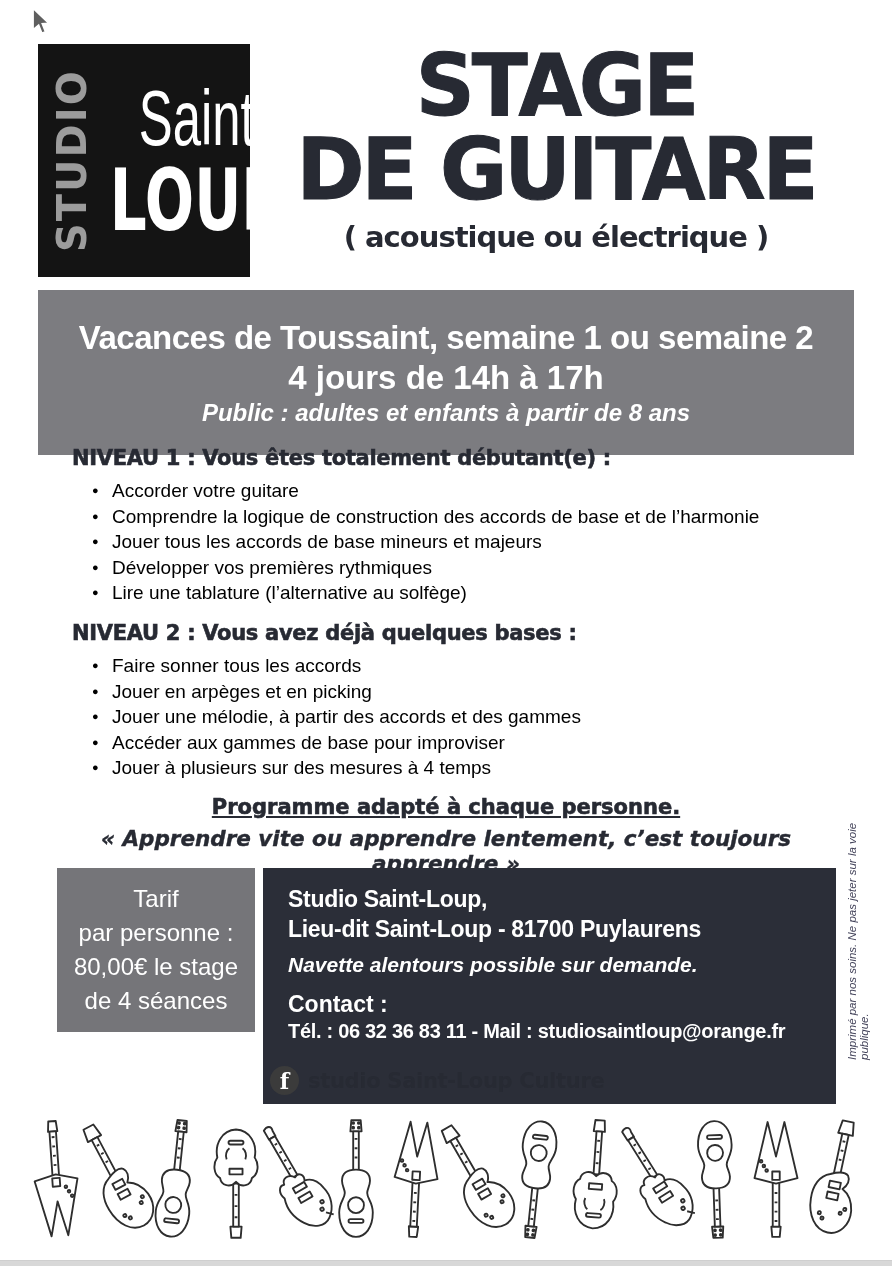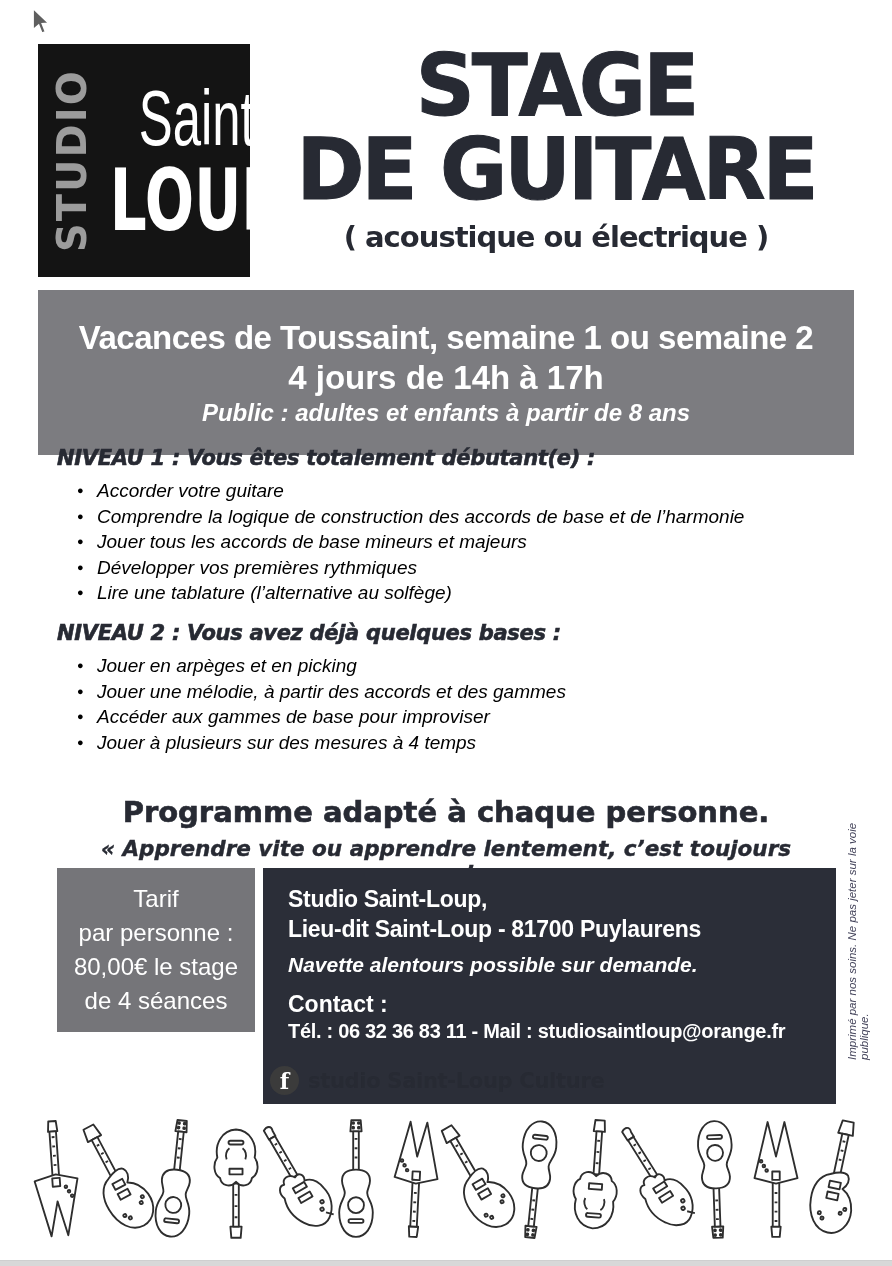--- a/index.html
+++ b/index.html
@@ -30,30 +30,30 @@
         color:#272a33;margin-top:8px;letter-spacing:-1px;}
 
   
   .banner{position:absolute;left:38px;top:290px;width:816px;height:165px;background:#7c7c80;
         color:#fff;text-align:center;display:flex;flex-direction:column;justify-content:center;gap:2px;}
   .banner-l1{font-weight:bold;font-size:33px;letter-spacing:-0.5px;}
   .banner-l2{font-weight:bold;font-size:33px;}
   .banner-l3{font-weight:bold;font-style:italic;font-size:24px;}
 
   
-  .section{position:absolute;left:57px;width:780px;font-style:italic;}
+  .section{position:absolute;left:72px;width:780px;}
   .section-heading{font-family:"DejaVu Sans",sans-serif;font-weight:900;font-size:21px;
         color:#272a33;letter-spacing:-0.3px;-webkit-text-stroke:0.6px #272a33;}
   ul.bullets{list-style:none;margin:8px 0 0 0;padding:0 0 0 20px;}
   ul.bullets li{font-size:19px;line-height:25.5px;color:#000000;position:relative;padding-left:20px;}
   ul.bullets li::before{content:"●";position:absolute;left:0;top:0;font-size:11px;line-height:25.5px;}
 
   
   .programme{position:absolute;left:56px;top:795px;width:780px;text-align:center;}
-  .programme-l1{font-family:"DejaVu Sans",sans-serif;font-weight:900;font-size:29px;
+  .programme-l1{font-family:"DejaVu Sans",sans-serif;font-weight:900;font-size:21px;text-decoration:underline;
         -webkit-text-stroke:0.6px #272a33;}
   .programme-quote{font-family:"DejaVu Sans",sans-serif;font-weight:bold;font-style:italic;
         font-size:21.5px;margin-top:7px;-webkit-text-stroke:0.4px #272a33;}
 
   
   .tarif-box{position:absolute;left:57px;top:868px;width:198px;height:164px;background:#757579;
         color:#fff;display:flex;flex-direction:column;justify-content:center;text-align:center;
         font-size:24px;line-height:34px;font-weight:400;}
   .contact-box{position:absolute;left:263px;top:868px;width:573px;height:236px;background:#2b2e38;
         color:#fff;box-sizing:border-box;padding:16px 0 0 25px;}
@@ -195,20 +195,21 @@
       <li>Comprendre la logique de construction des accords de base et de l’harmonie</li>
       <li>Jouer tous les accords de base mineurs et majeurs</li>
       <li>Développer vos premières rythmiques</li>
       <li>Lire une tablature (l’alternative au solfège)</li>
     </ul>
   </div>
 
   <div class="section" style="top:621px">
     <div class="section-heading">NIVEAU 2 : Vous avez déjà quelques bases :</div>
     <ul class="bullets">
+      <li>Faire sonner tous les accords</li>
       <li>Jouer en arpèges et en picking</li>
       <li>Jouer une mélodie, à partir des accords et des gammes</li>
       <li>Accéder aux gammes de base pour  improviser</li>
       <li>Jouer à plusieurs sur des mesures à 4 temps</li>
     </ul>
   </div>
 
   <div class="programme">
     <div class="programme-l1">Programme adapté à chaque personne.</div>
     <div class="programme-quote">«  Apprendre vite ou apprendre lentement, c’est toujours apprendre  »</div>

